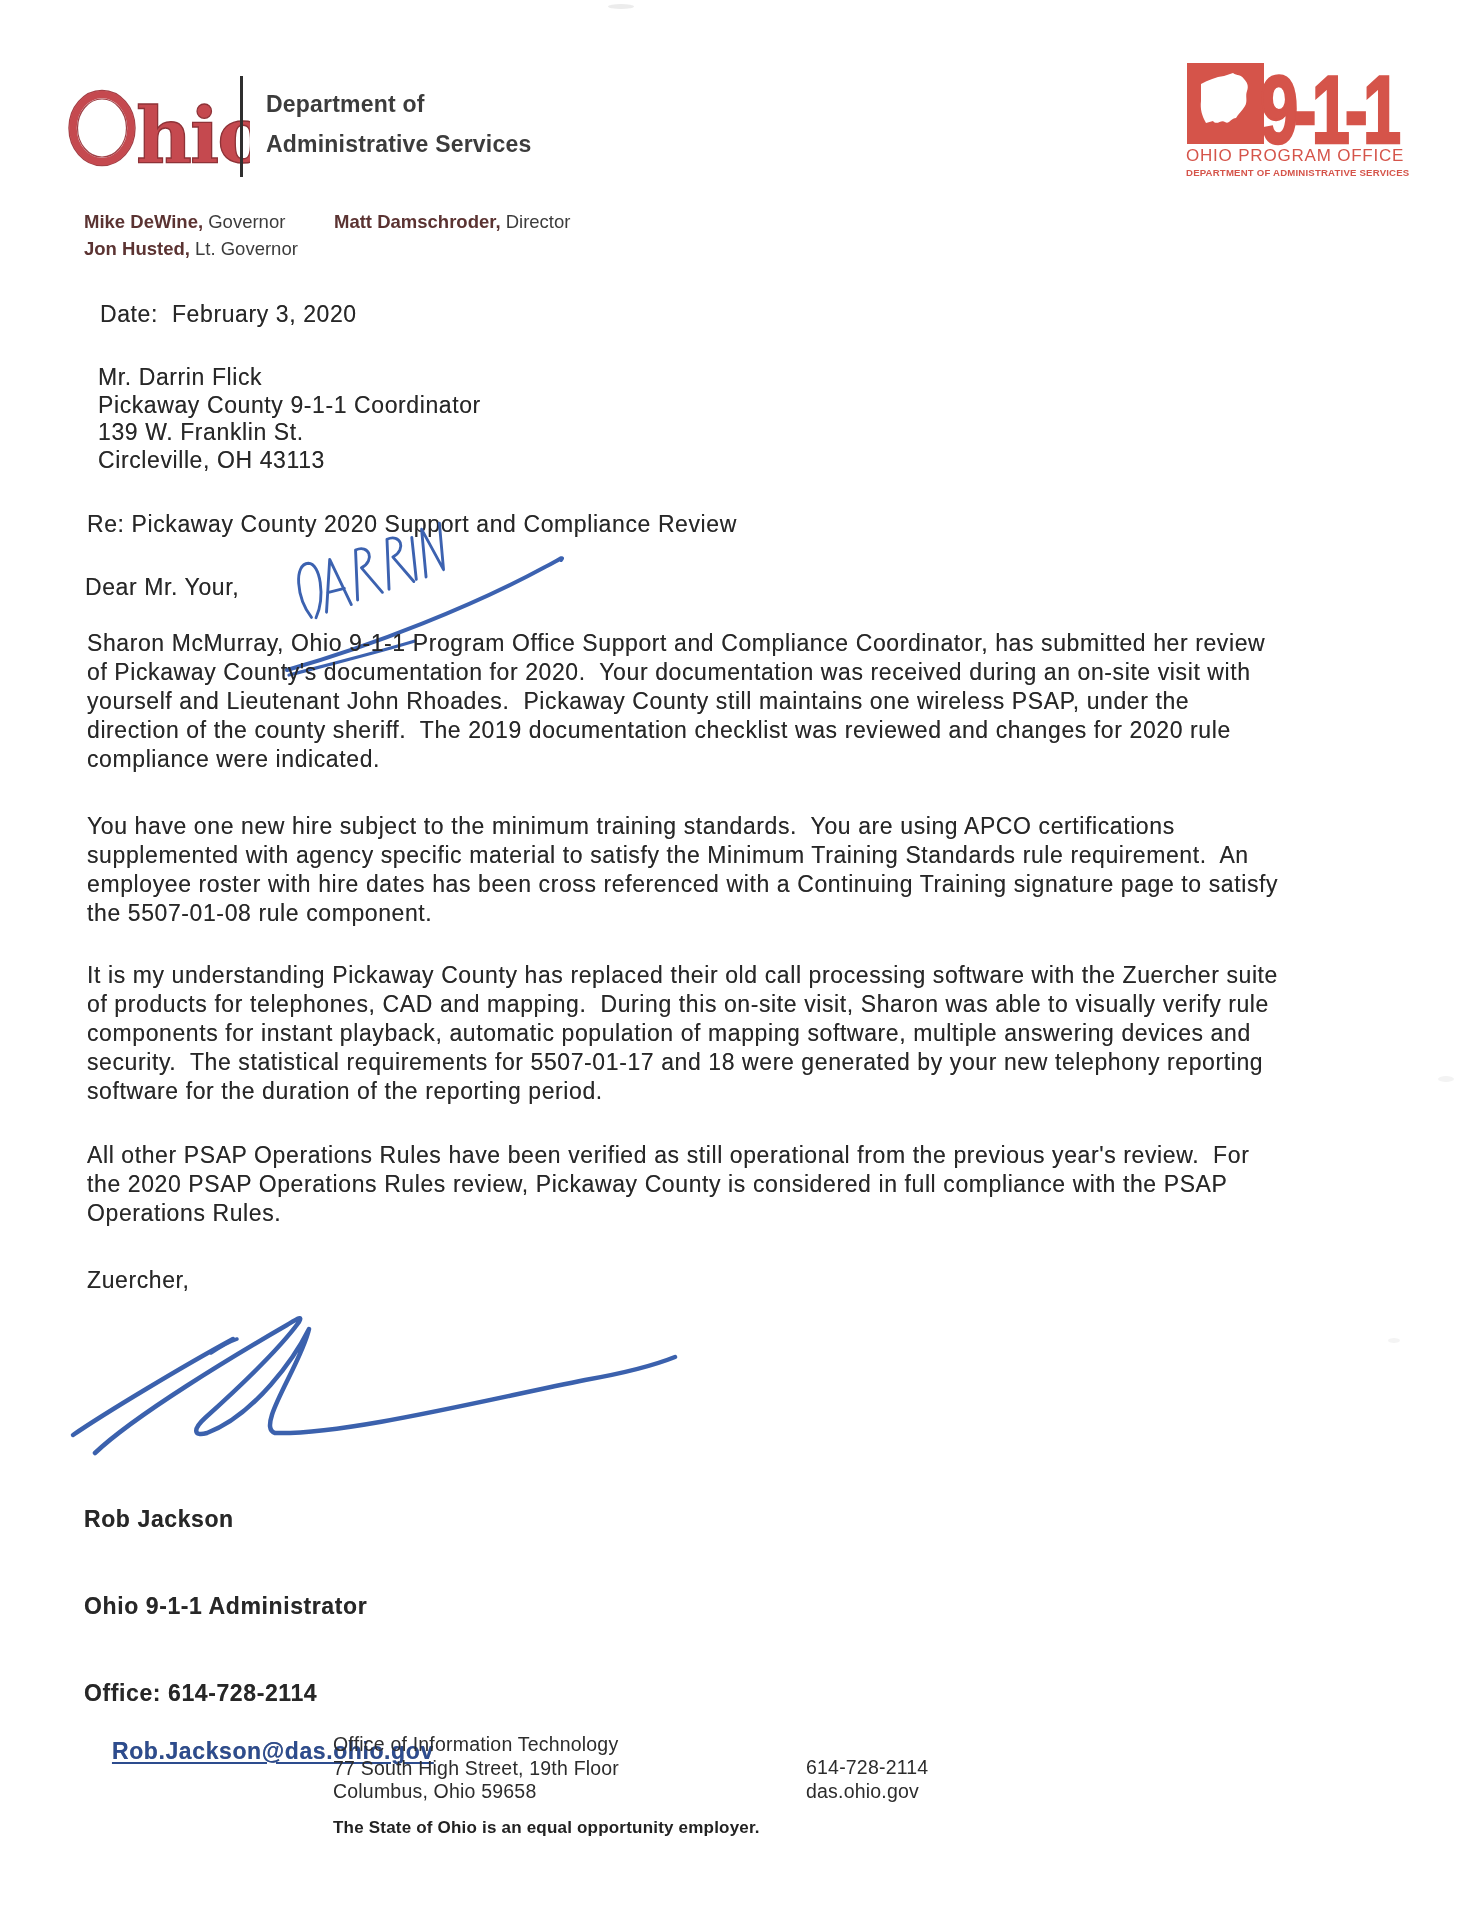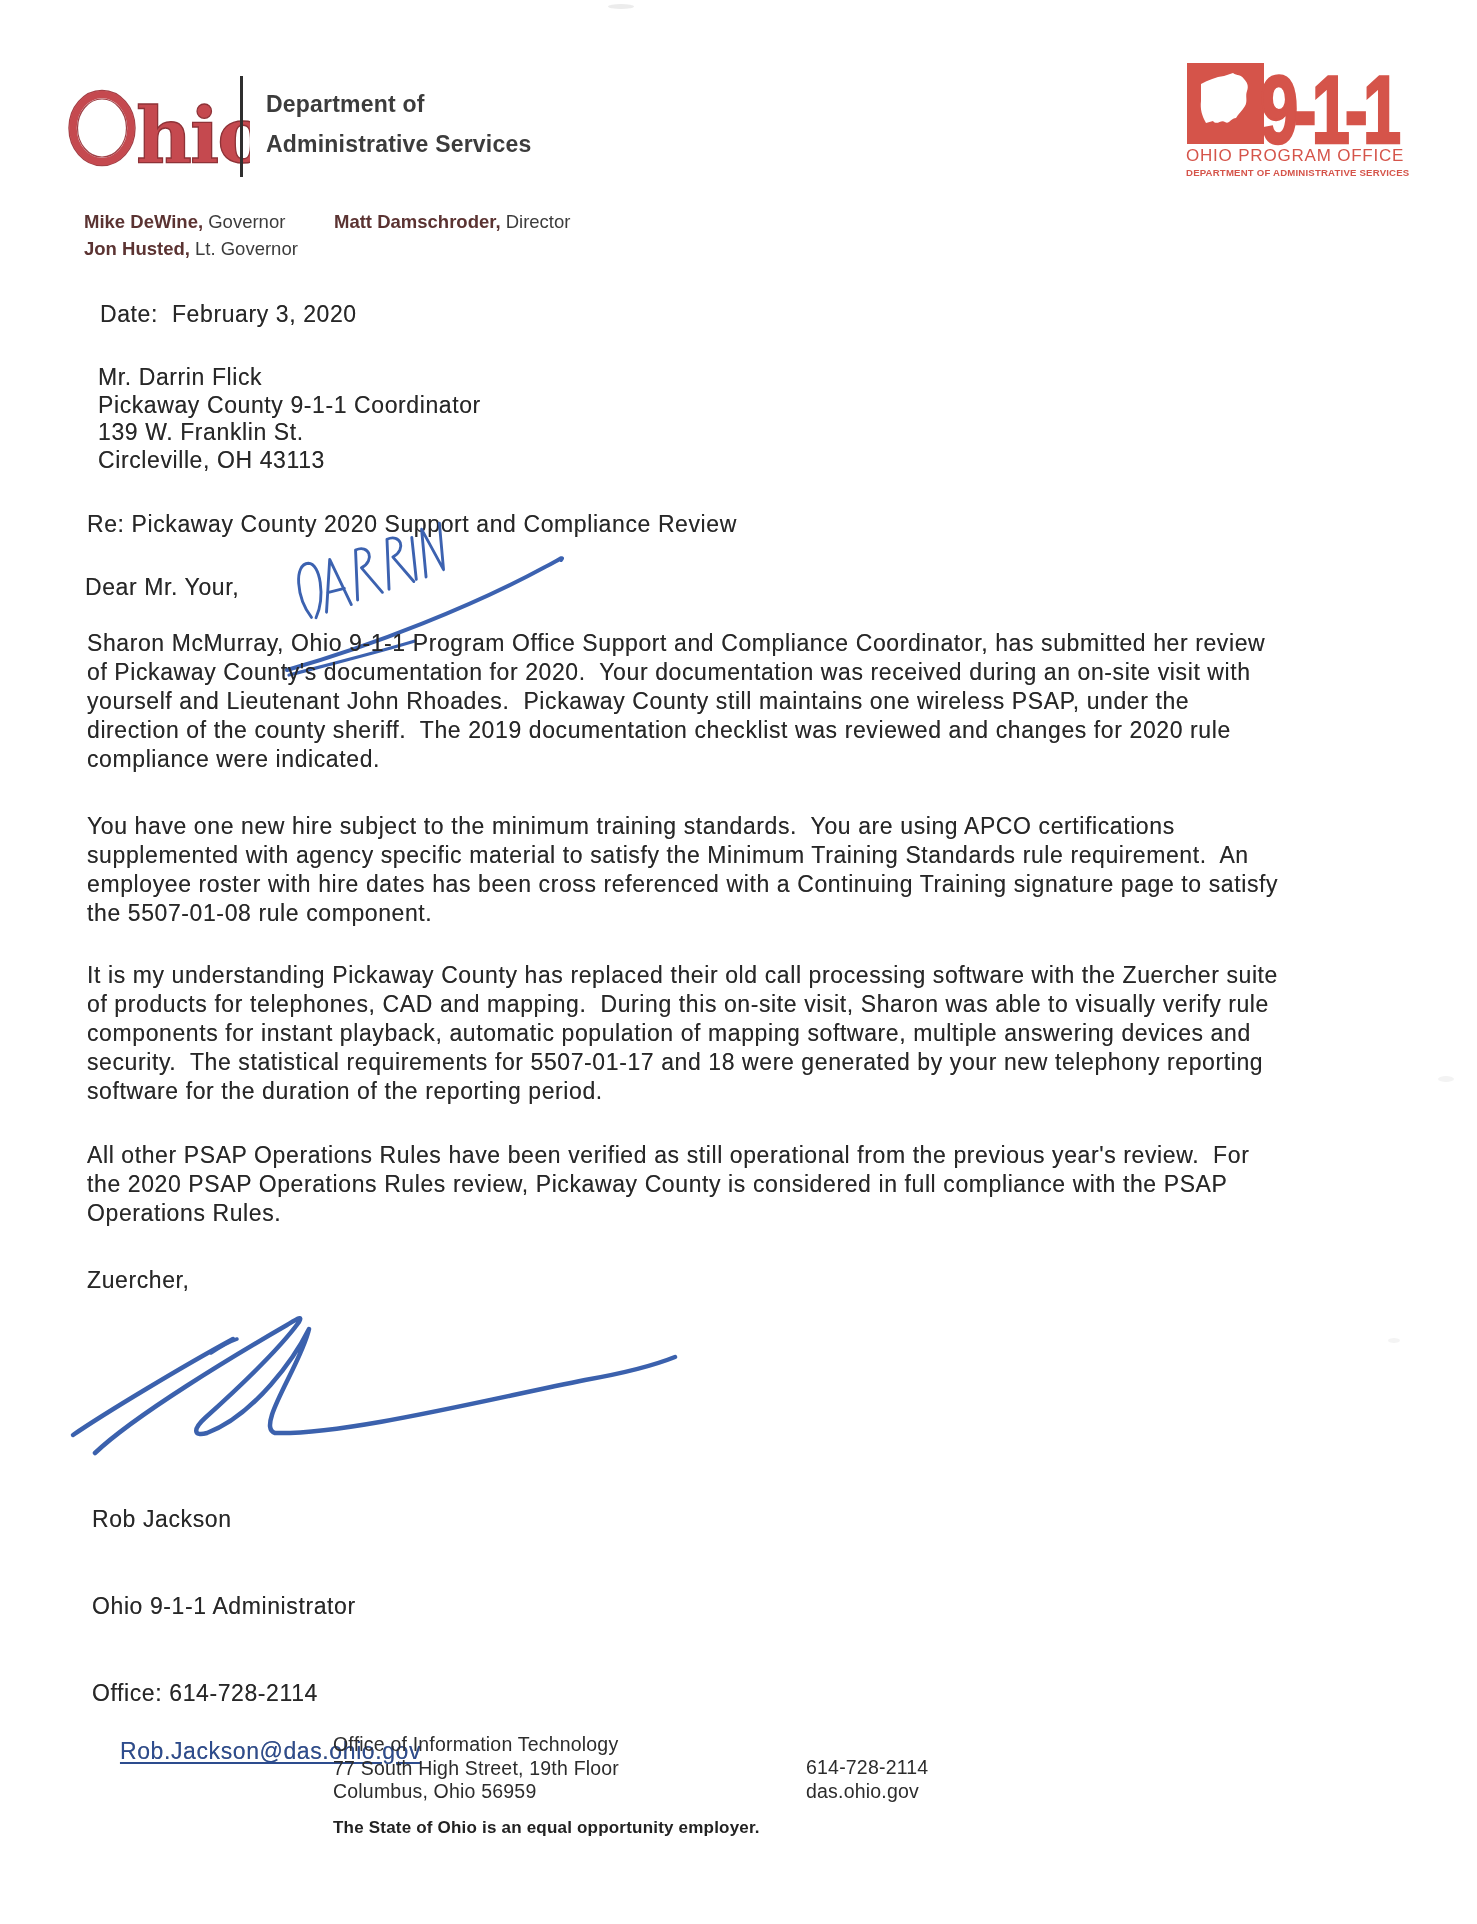--- a/index.html
+++ b/index.html
@@ -109,31 +109,31 @@
   <div class="abs body-text pre" style="left:87px;top:1266px;">Zuercher,</div>
 
   <svg class="abs" style="left:65px;top:1295px;" width="640" height="175" viewBox="0 0 640 175" fill="none" stroke="#3b61ad" stroke-width="4.5" stroke-linecap="round" stroke-linejoin="round">
     <path d="M30,158 C70,120 170,60 222,30 C232,24 238,20 234,27 C210,60 160,105 140,123
              C128,134 128,142 142,138 C190,120 230,62 244,34 C236,70 190,132 210,138
              C280,140 420,105 520,85 C560,78 590,70 610,62"></path>
     <path d="M8,140 C40,118 120,70 168,44"></path>
     <path d="M146,58 C158,50 166,46 172,44" stroke-width="3.5"></path>
   </svg>
 
-  <div class="abs body-text pre" style="left:92px;top:1447px;">
+  <div class="abs body-text pre" style="left:84px;top:1447px;font-weight:bold;">
     <div>Rob Jackson</div>
     <div>Ohio 9-1-1 Administrator</div>
     <div>Office: 614-728-2114</div>
     <a class="email-link">Rob.Jackson@das.ohio.gov</a>
   </div>
 
   <div class="abs footer-text" style="left:333px;top:1733px;">
     <div>Office of Information Technology</div>
     <div class="pre">77 South High Street, 19th Floor
-Columbus, Ohio 56959</div>
+Columbus, Ohio 59658</div>
   </div>
   <div class="abs footer-text" style="left:806px;top:1756px;">
     <div>614-728-2114</div>
     <div>das.ohio.gov</div>
   </div>
   <div class="abs eeo" style="left:333px;top:1818px;">The State of Ohio is an equal opportunity employer.</div>
 
   <div class="abs smudge" style="left:608px;top:4px;width:26px;height:5px;"></div>
   <div class="abs smudge" style="left:1438px;top:1076px;width:16px;height:6px;opacity:.35;"></div>
   <div class="abs smudge" style="left:1388px;top:1338px;width:12px;height:5px;opacity:.3;"></div>

